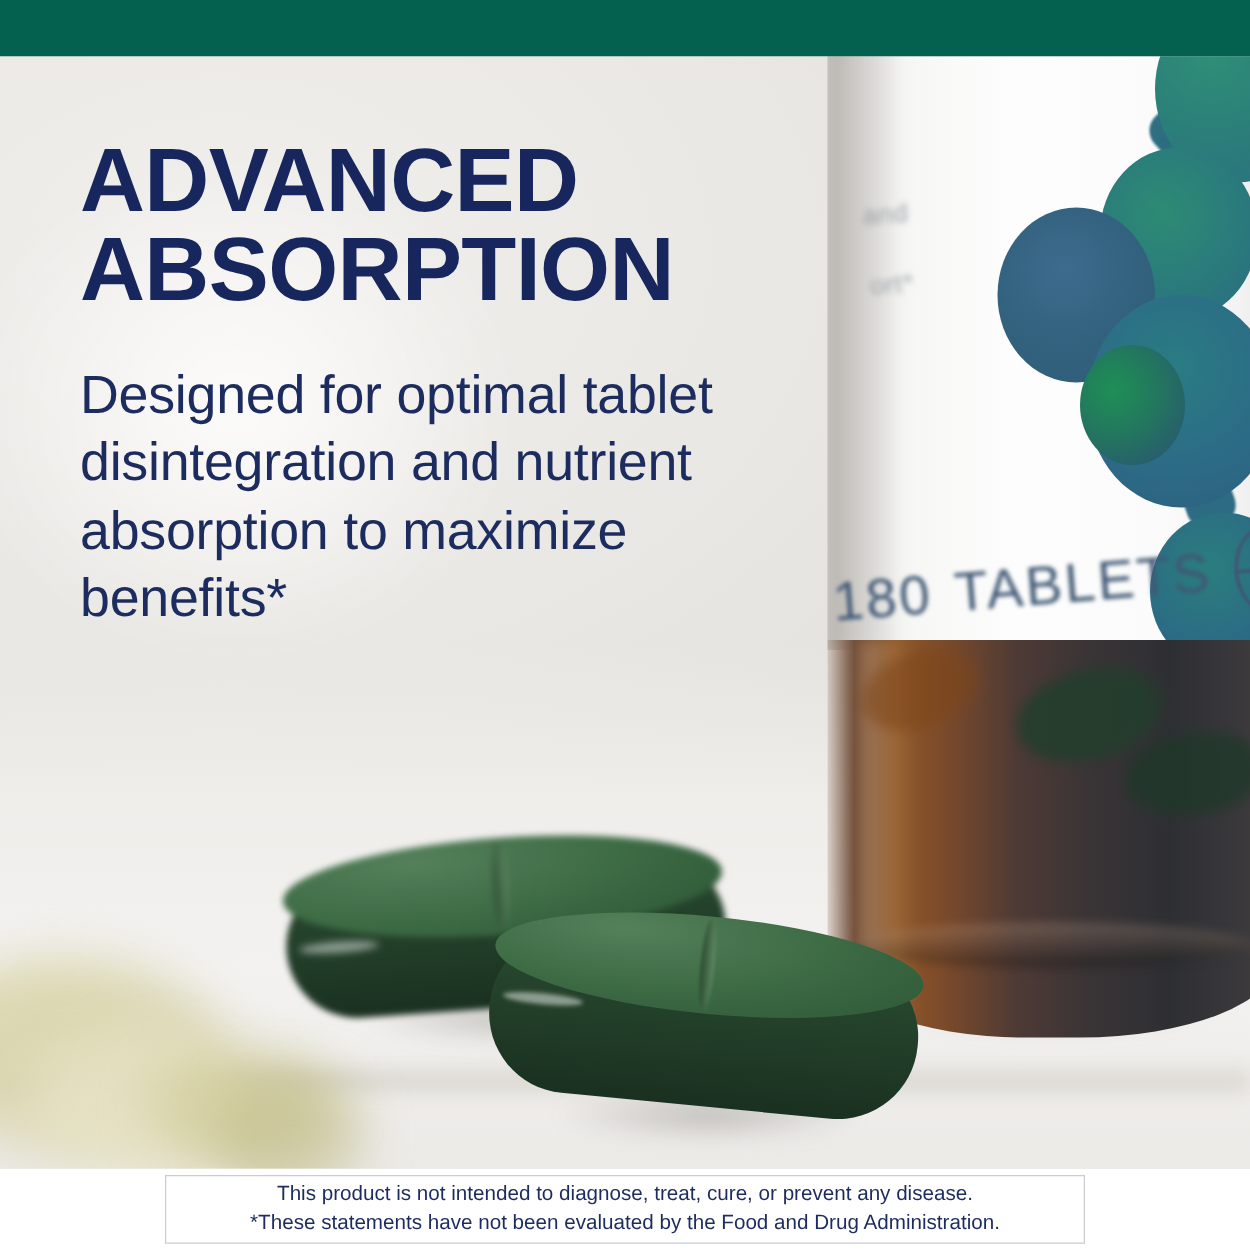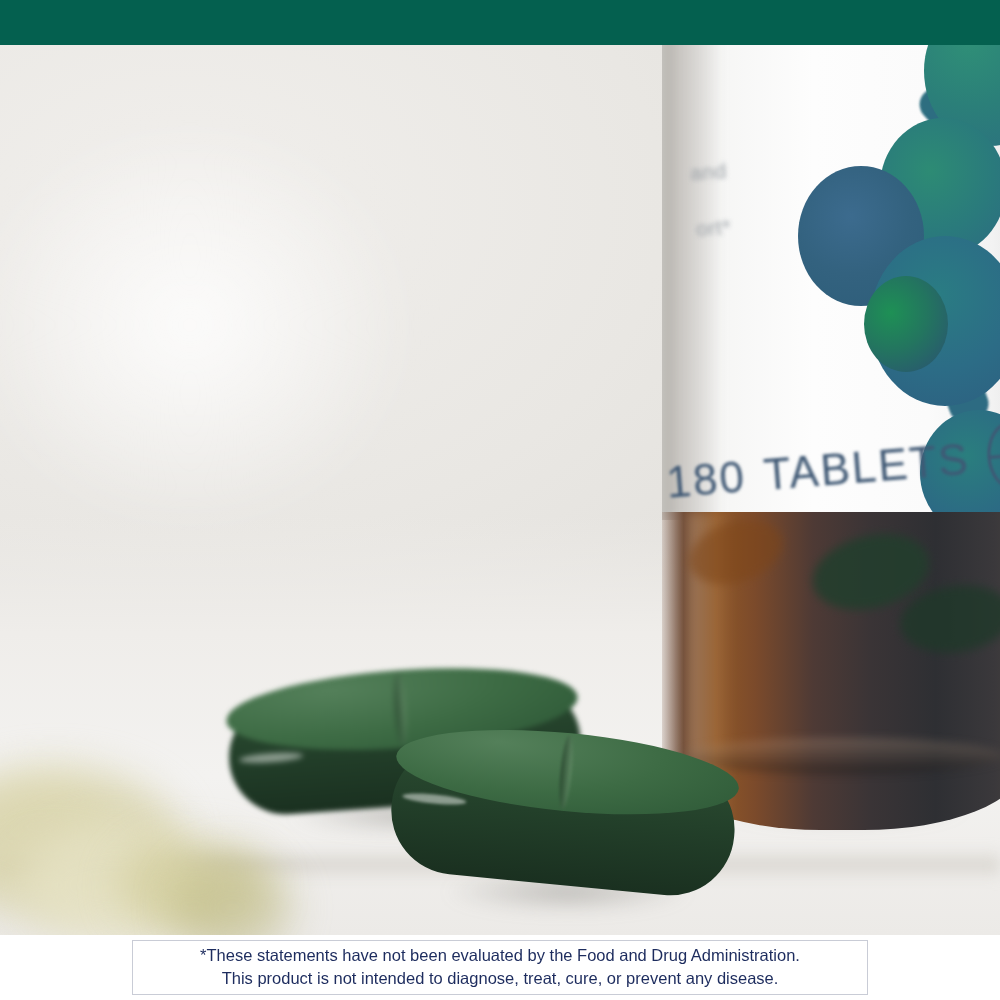--- a/index.html
+++ b/index.html
@@ -418,21 +418,26 @@
     <div class="tab-shadow ts-front"></div>
     <div class="tablet tablet-front">
       <div class="tab-body"></div>
       <div class="tab-top">
         <div class="tab-score"></div>
       </div>
       <div class="tab-edge-hl"></div>
     </div>
   </div>
 
+  <div class="copy">
+    <h1 class="headline">ADVANCED
+ABSORPTION</h1>
+    <p class="subcopy">Designed for optimal tablet disintegration and nutrient absorption to maximize benefits*</p>
+  </div>
 
   <div class="footer">
     <div class="disclaimer-box">
+      <span>This product is not intended to diagnose, treat, cure, or prevent any disease.</span>
       <span>*These statements have not been evaluated by the Food and Drug Administration.</span>
-      <span>This product is not intended to diagnose, treat, cure, or prevent any disease.</span>
     </div>
   </div>
 
 </div>
 
 </body></html>

